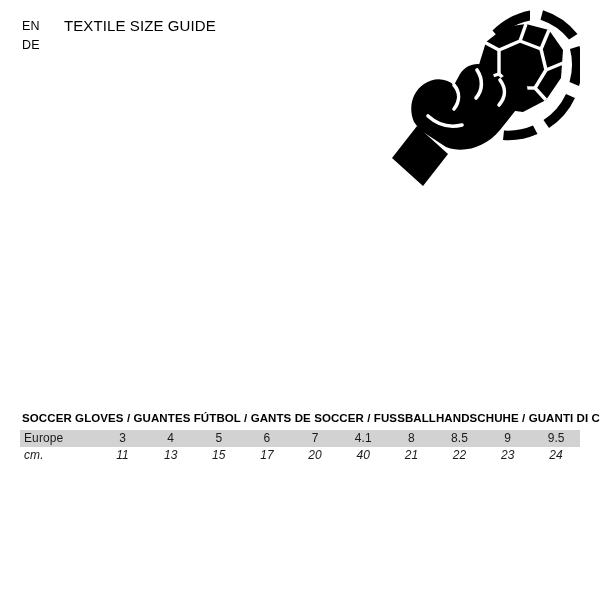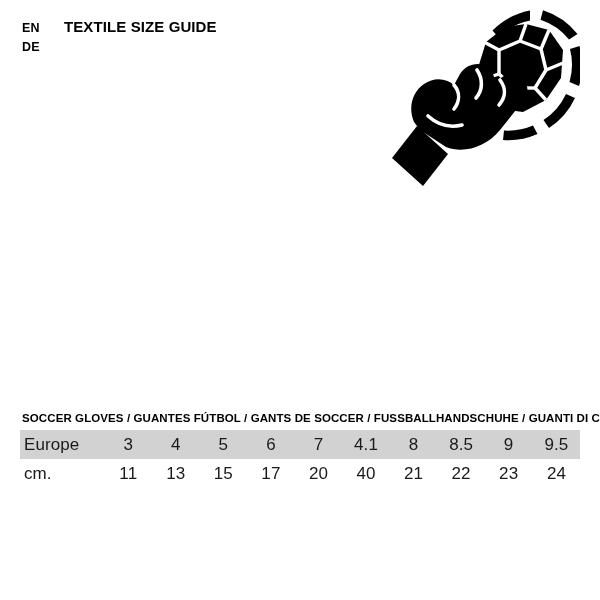--- a/index.html
+++ b/index.html
@@ -18,23 +18,22 @@
 
   
   #lang-legend {
     position: absolute;
     left: 22px;
     top: 16px;
     width: 300px;
   }
   .lang-row {
     display: flex;
-    align-items: flex-end;
+    align-items: center;
     height: 19px;
-    font-weight: bold;
   }
   .lang-code {
     width: 42px;
     flex: 0 0 42px;
     font-size: 12.5px;
     letter-spacing: 0.2px;
     color: #000000;
   }
   .lang-text {
     font-size: 15px;
@@ -67,28 +66,28 @@
     color: #000000;
     padding: 0 0 6px 2px;
     white-space: nowrap;
   }
   table.sizes {
     border-collapse: collapse;
     width: 560px;
     table-layout: fixed;
   }
   table.sizes tr.row-shaded { background: #d2d2d2; }
-  table.sizes tr.row-plain  { background: #ffffff; }
+  table.sizes tr.row-plain  { background: #ffffff; font-style: italic; }
   table.sizes td {
-    font-size: 17px;
+    font-size: 12px;
     color: #1a1a1a;
     height: 17px;
     line-height: 17px;
     text-align: center;
-    padding: 6px;
+    padding: 0;
     letter-spacing: 0.1px;
   }
   table.sizes td.row-label {
     text-align: left;
     padding-left: 4px;
     width: 74px;
   }
   
   table.sizes td + td {
     border-left: 1px solid rgba(255,255,255,0.0);

